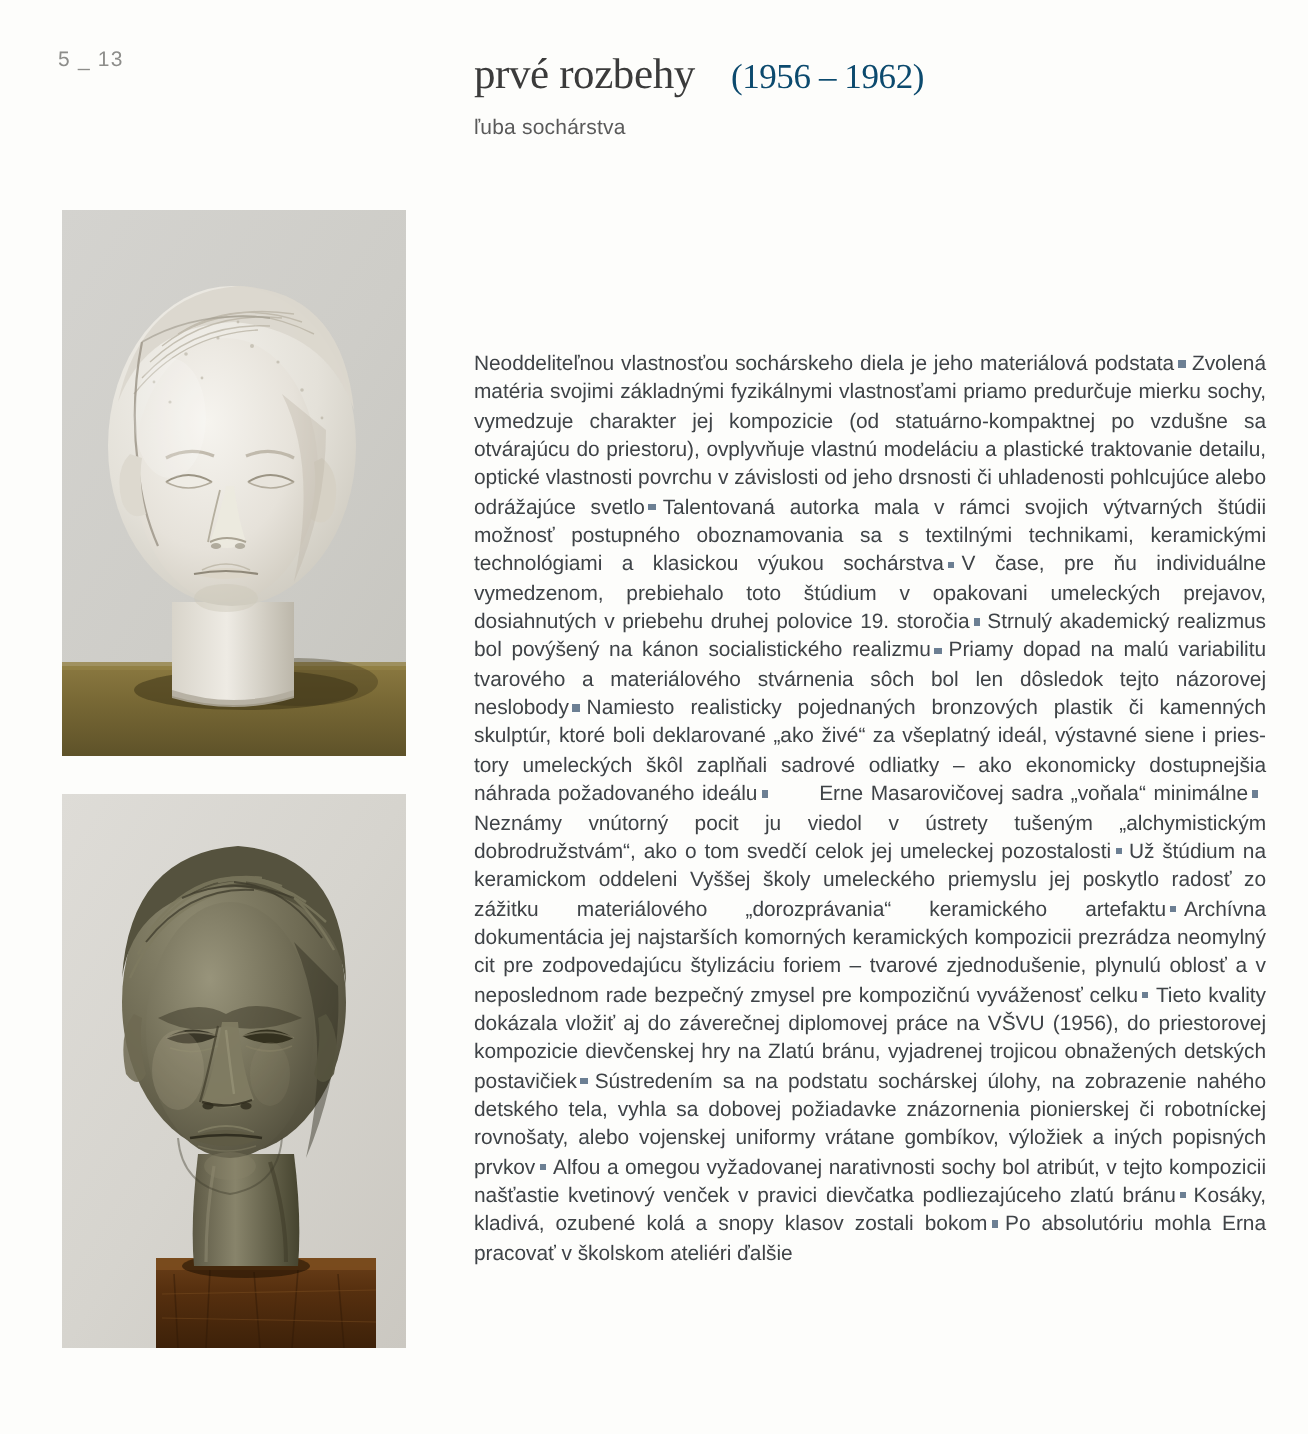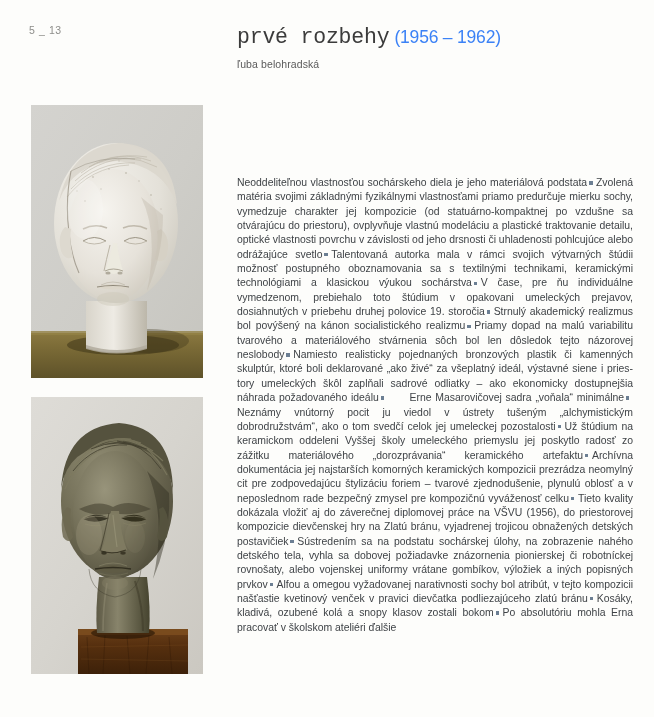--- a/index.html
+++ b/index.html
@@ -39,33 +39,33 @@
     position: absolute;
     left: 237px;
     top: 27px;
     width: 400px;
   }
   .title-line {
     white-space: nowrap;
     line-height: 1.0;
   }
   .title-main {
-    font-family: Liberation Mono, monospace;
+    font-family: Liberation Serif, serif;
     font-size: 21.5px;
     font-weight: 400;
     color: #3b3b3b;
     letter-spacing: -0.2px;
   }
   .title-years {
-    font-family: Liberation Sans, sans-serif;
+    font-family: Liberation Serif, serif;
     font-size: 17.5px;
     font-weight: 400;
-    color: #3b82f6;
+    color: #0c4a6e;
     letter-spacing: -0.2px;
-    margin-left: 5px;
+    margin-left: 18px;
   }
   .subtitle {
     margin-top: 9px;
     font-family: "Liberation Sans", sans-serif;
     font-size: 10.5px;
     color: #5a5a5a;
     letter-spacing: 0.1px;
   }
 
   
@@ -121,21 +121,21 @@
 <body>
 
 <div class="page">
 
   <div class="folio">5 _ 13</div>
 
   <div class="header">
     <div class="title-line">
       <span class="title-main">prvé rozbehy</span><span class="title-years">(1956 – 1962)</span>
     </div>
-    <div class="subtitle">ľuba belohradská</div>
+    <div class="subtitle">ľuba sochárstva</div>
   </div>
 
   <div class="figure" id="figure-plaster">
     <svg class="fig-canvas" viewBox="0 0 172 273" preserveAspectRatio="none">
       <defs>
         <linearGradient id="pBg" x1="0" y1="0" x2="1" y2="1">
           <stop offset="0" stop-color="#d4d3cf"></stop>
           <stop offset="0.55" stop-color="#cecdc8"></stop>
           <stop offset="1" stop-color="#c6c5bf"></stop>
         </linearGradient>

